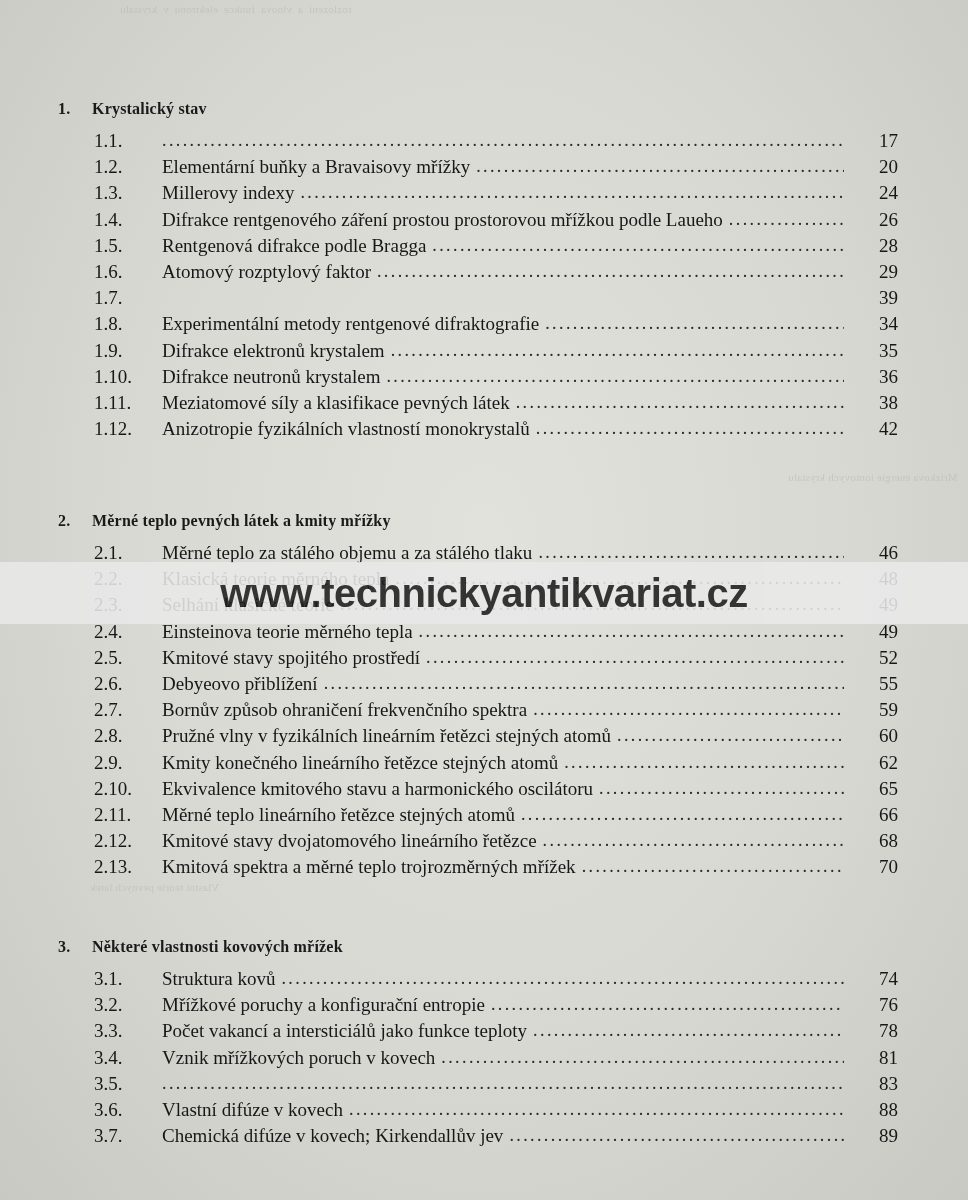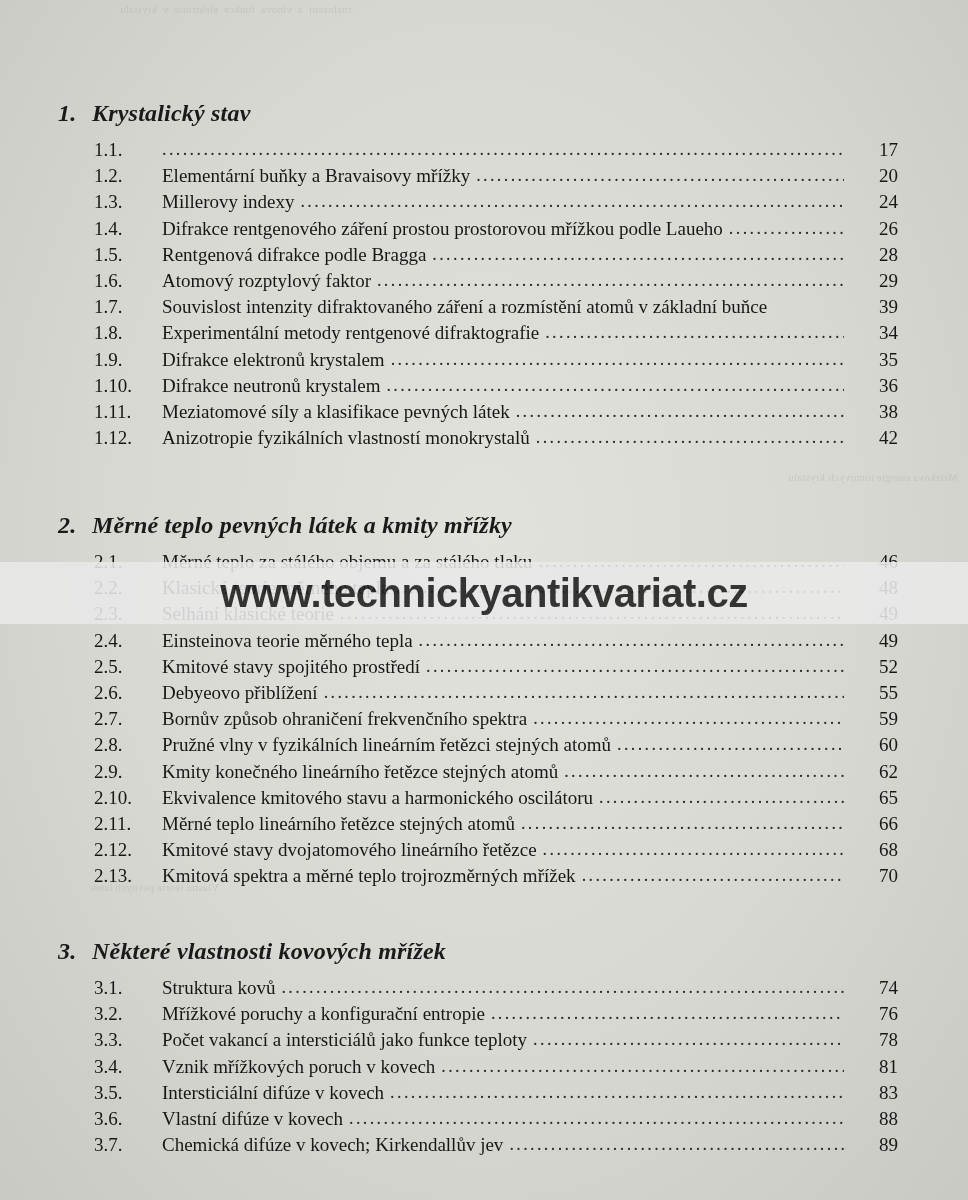--- a/index.html
+++ b/index.html
@@ -43,27 +43,26 @@
     width: 968px;
     height: 1200px;
   }
 
   .chapter {
     position: absolute;
     left: 58px;
     width: 840px;
   }
   .chapter-title {
-    font-size: 24px;
+    font-size: 16px;
     font-weight: bold;
     color: #1a1a1a;
     letter-spacing: .2px;
     margin-bottom: 10px;
     white-space: nowrap;
-    font-style: italic;
   }
   .chapter-title .num {
     display: inline-block;
     width: 34px;
   }
 
   .entries {
     margin-left: 36px;
   }
   .entry {
@@ -168,21 +167,20 @@
             <span class="e-page">28</span>
           </div>
         <div class="entry">
             <span class="e-num">1.6.</span>
             <span class="e-label">Atomový rozptylový faktor</span>
             <span class="e-dots">....................................................................................................</span>
             <span class="e-page">29</span>
           </div>
         <div class="entry">
             <span class="e-num">1.7.</span>
-            <span class="e-label">Souvislost intenzity difraktovaného záření a rozmístění atomů v základní buňce</span>
             <span class="e-dots">&nbsp;</span>
             <span class="e-page">39</span>
           </div>
         <div class="entry">
             <span class="e-num">1.8.</span>
             <span class="e-label">Experimentální metody rentgenové difraktografie</span>
             <span class="e-dots">....................................................................................................</span>
             <span class="e-page">34</span>
           </div>
         <div class="entry">
@@ -322,21 +320,20 @@
             <span class="e-page">78</span>
           </div>
         <div class="entry">
             <span class="e-num">3.4.</span>
             <span class="e-label">Vznik mřížkových poruch v kovech</span>
             <span class="e-dots">....................................................................................................</span>
             <span class="e-page">81</span>
           </div>
         <div class="entry">
             <span class="e-num">3.5.</span>
-            <span class="e-label">Intersticiální difúze v kovech</span>
             <span class="e-dots">....................................................................................................</span>
             <span class="e-page">83</span>
           </div>
         <div class="entry">
             <span class="e-num">3.6.</span>
             <span class="e-label">Vlastní difúze v kovech</span>
             <span class="e-dots">....................................................................................................</span>
             <span class="e-page">88</span>
           </div>
         <div class="entry">

